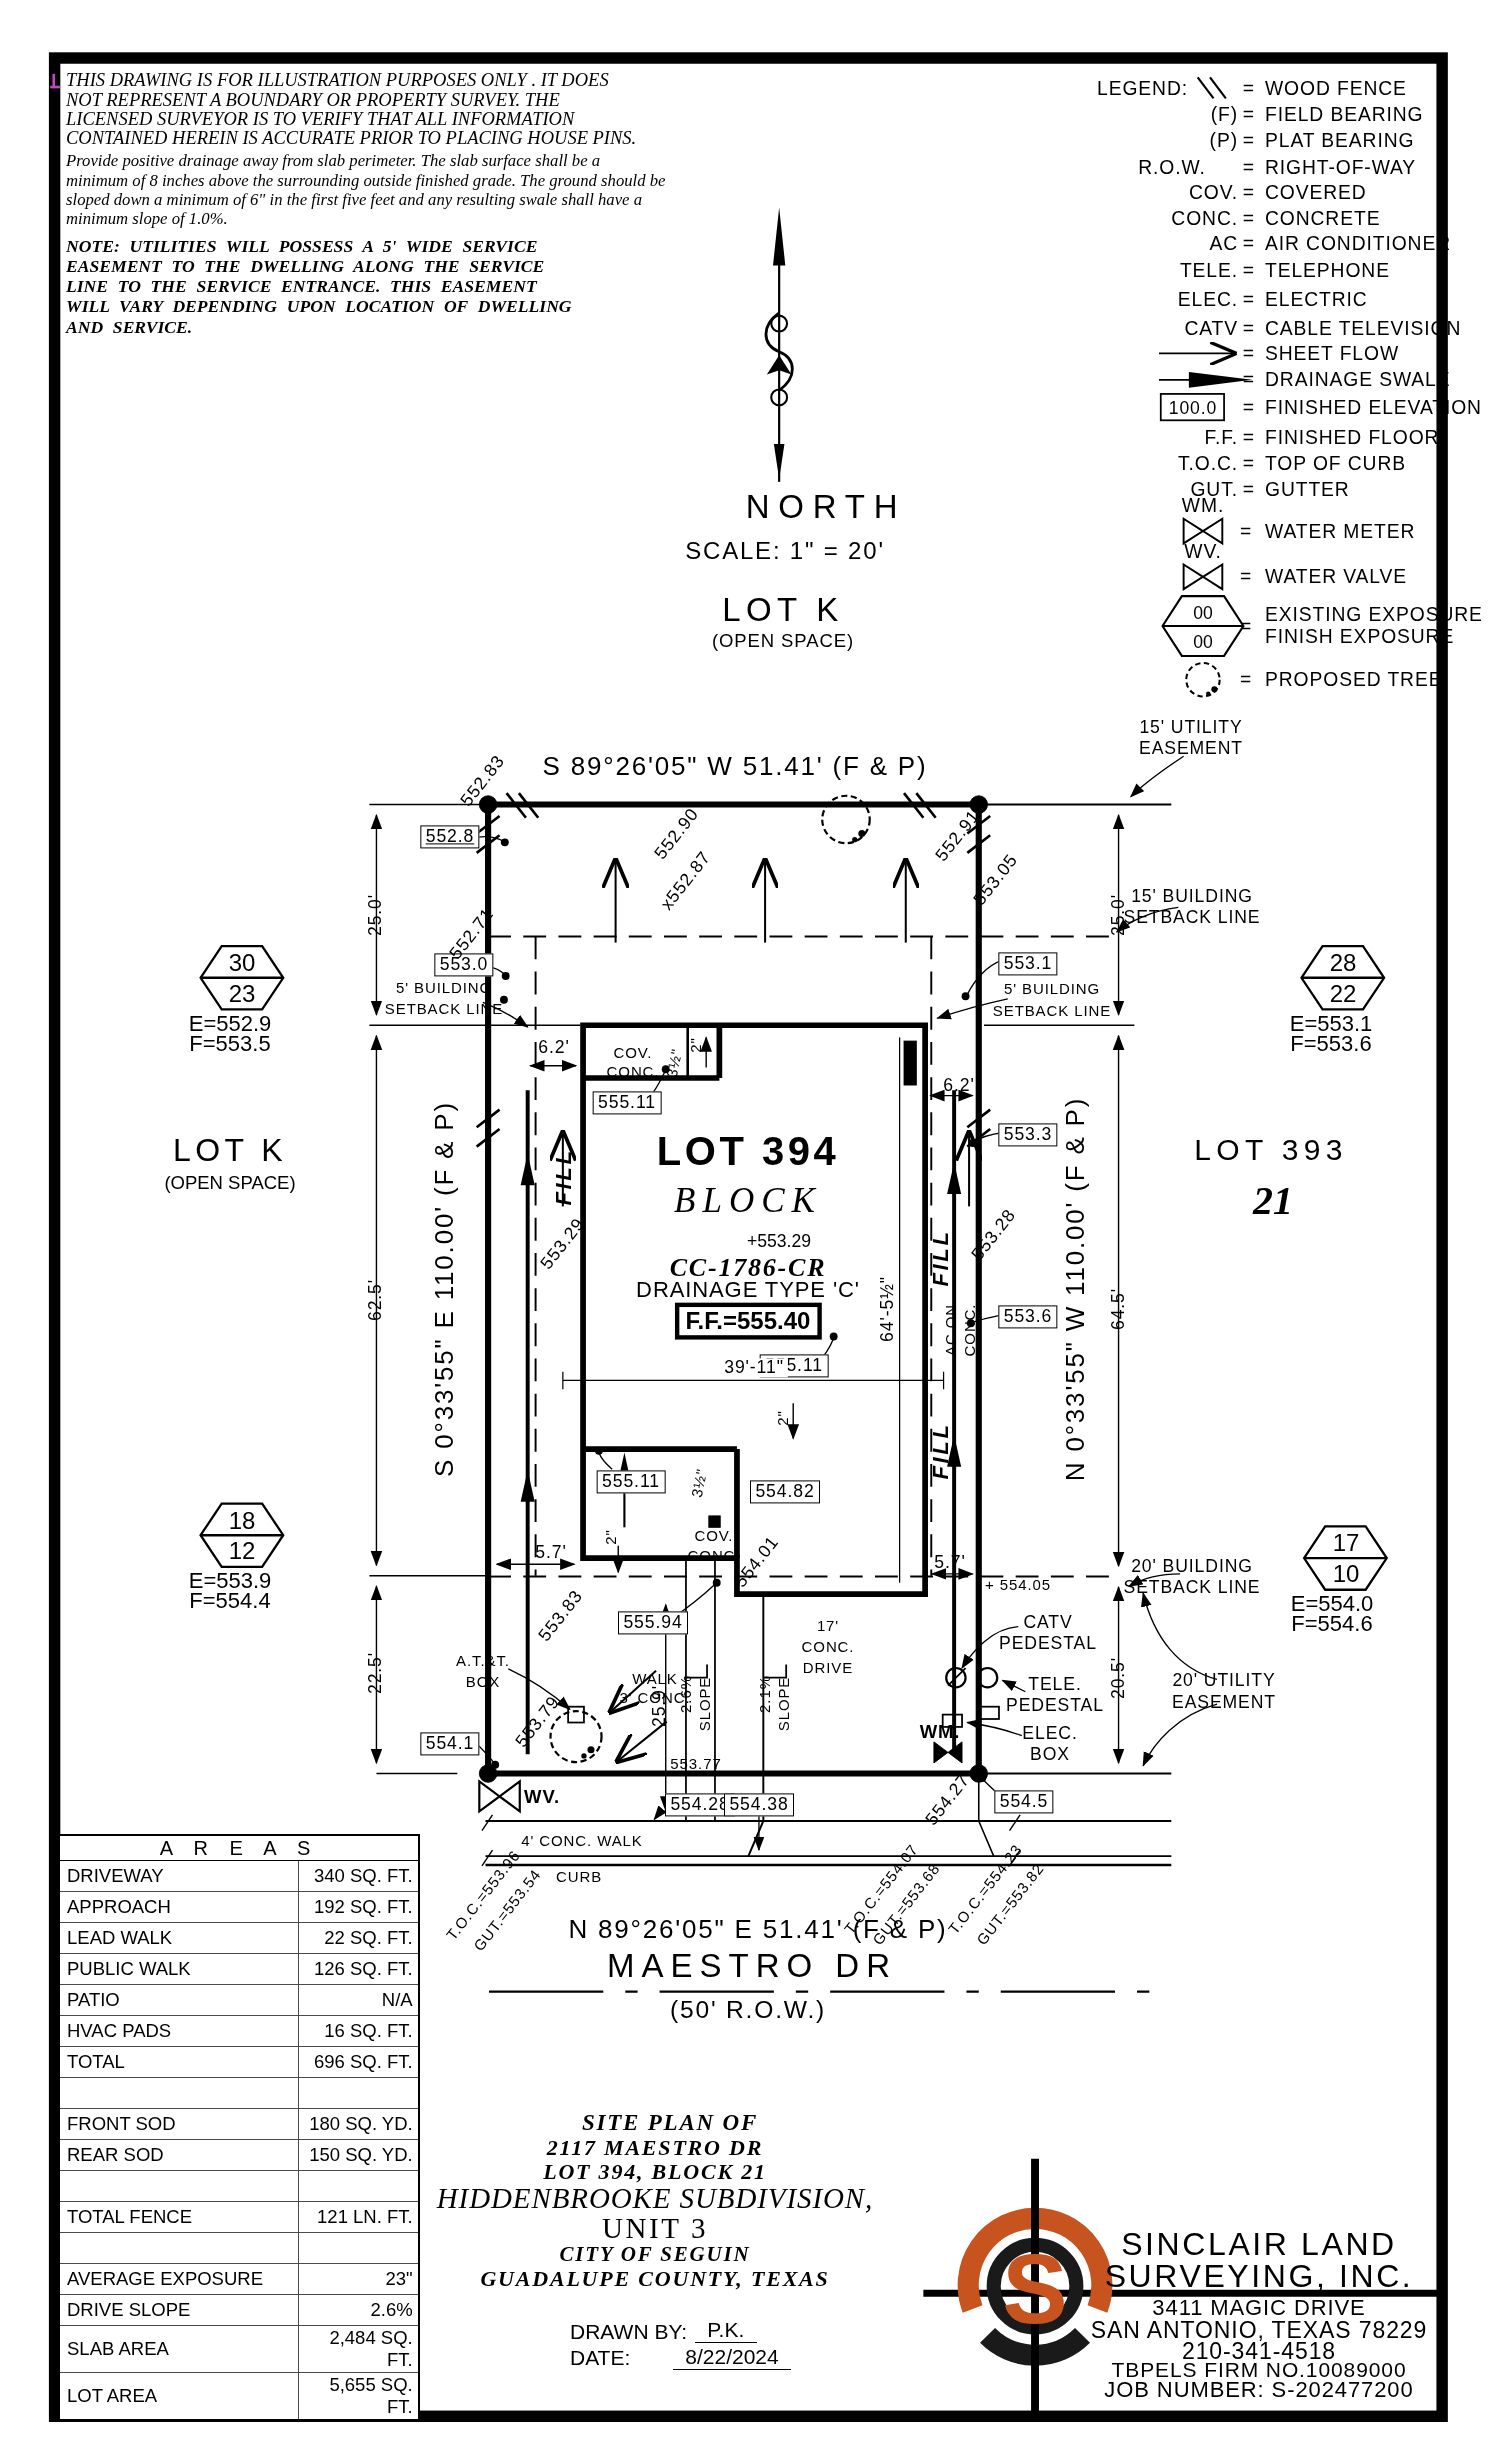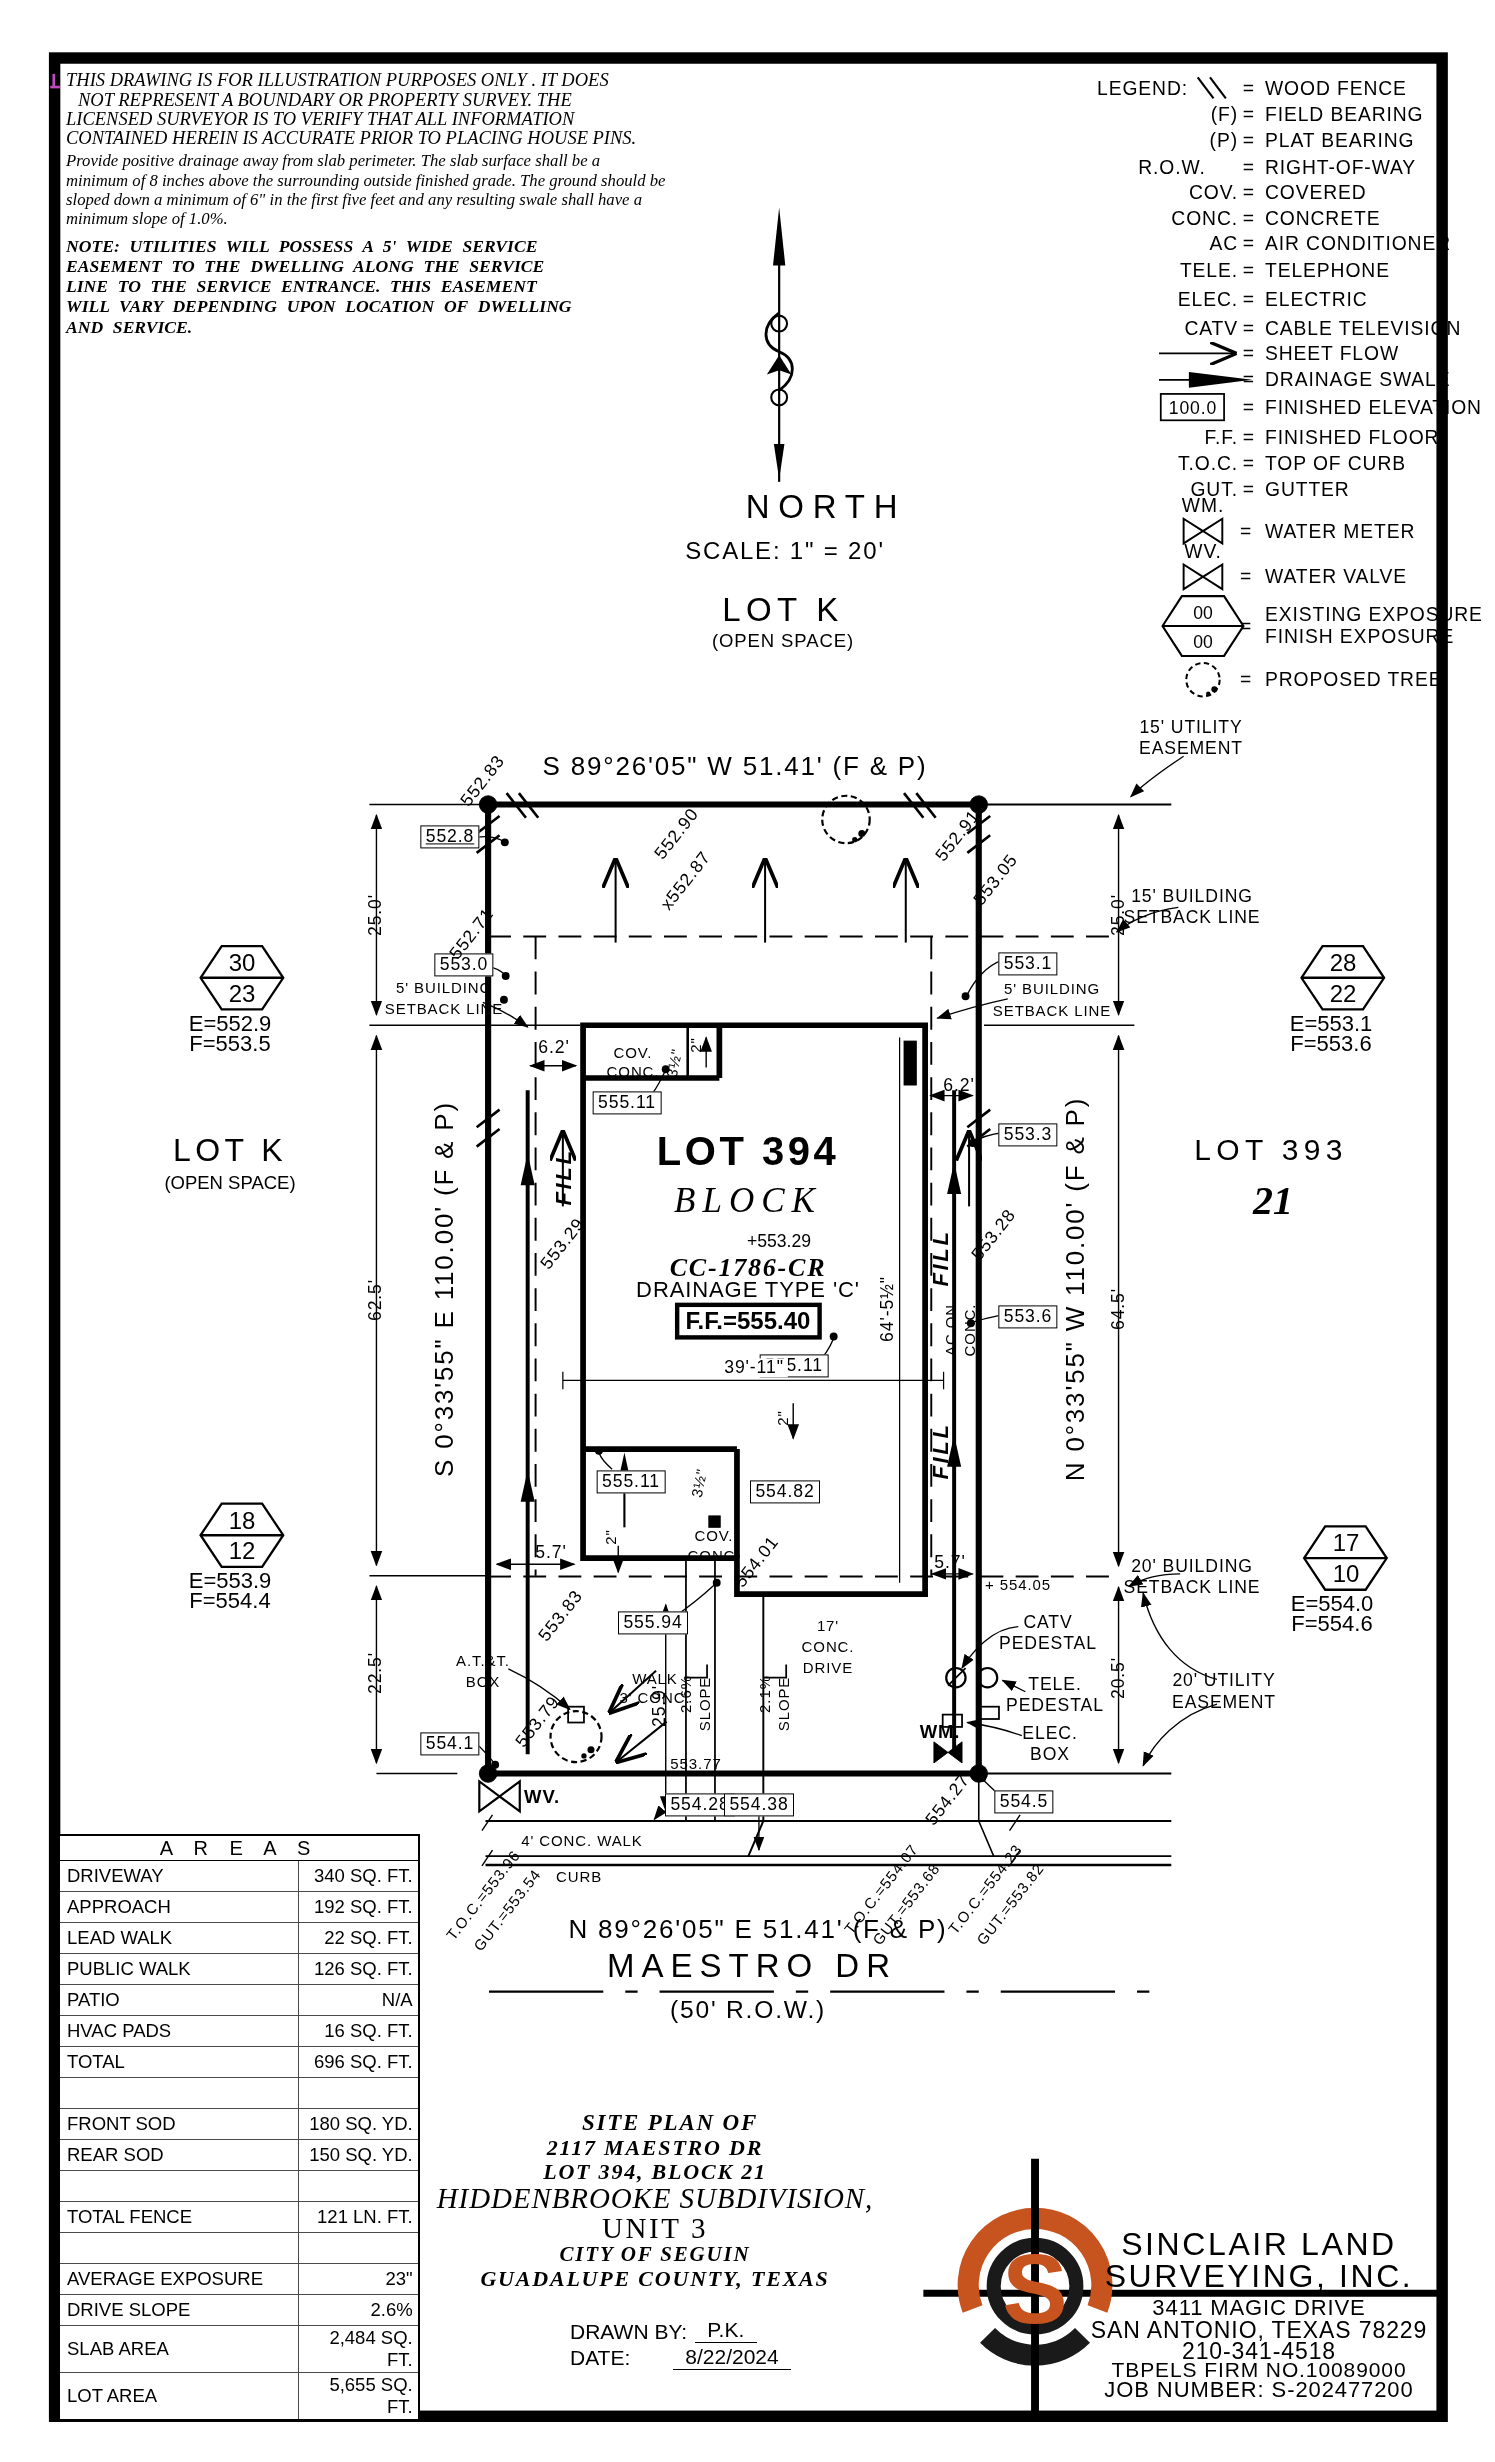--- a/index.html
+++ b/index.html
@@ -244,21 +244,21 @@
       <line x1="1050" y1="2608" x2="1639" y2="2608" stroke="#000" stroke-width="8"></line>
       <path d="M1106,2626 A76,76 0 1 1 1248,2626" fill="none" stroke="#C7531F" stroke-width="24"></path>
       <path d="M1123,2656 A76,76 0 0 0 1231,2656" fill="none" stroke="#1a1a1a" stroke-width="24"></path>
       <circle cx="1177" cy="2600" r="47" fill="none" stroke="#1a1a1a" stroke-width="16"></circle>
       <line x1="1177" y1="2455" x2="1177" y2="2748" stroke="#000" stroke-width="9"></line>
     </g>
   </svg>
 
   <div>
     <div class="a d-line" style="left:66px;top:70px;">THIS DRAWING IS FOR ILLUSTRATION PURPOSES ONLY . IT DOES</div>
-    <div class="a d-line" style="left:66px;top:90px;margin-left:12px;">NOT REPRESENT A BOUNDARY OR PROPERTY SURVEY. THE</div>
+    <div class="a d-line" style="left:66px;top:90px;">NOT REPRESENT A BOUNDARY OR PROPERTY SURVEY. THE</div>
     <div class="a d-line" style="left:66px;top:109px;">LICENSED SURVEYOR IS TO VERIFY THAT ALL INFORMATION</div>
     <div class="a d-line" style="left:66px;top:128px;">CONTAINED HEREIN IS ACCURATE PRIOR TO PLACING HOUSE PINS.</div>
     <div class="a p-line" style="left:66px;top:151px;">Provide positive drainage away from slab perimeter. The slab surface shall be a</div>
     <div class="a p-line" style="left:66px;top:171px;">minimum of 8 inches above the surrounding outside finished grade. The ground should be</div>
     <div class="a p-line" style="left:66px;top:190px;">sloped down a minimum of 6" in the first five feet and any resulting swale shall have a</div>
     <div class="a p-line" style="left:66px;top:209px;">minimum slope of 1.0%.</div>
     <div class="a n-line" style="left:66px;top:236px;">NOTE: UTILITIES WILL POSSESS A 5' WIDE SERVICE</div>
     <div class="a n-line" style="left:66px;top:256px;">EASEMENT TO THE DWELLING ALONG THE SERVICE</div>
     <div class="a n-line" style="left:66px;top:276px;">LINE TO THE SERVICE ENTRANCE. THIS EASEMENT</div>
     <div class="a n-line" style="left:66px;top:296px;">WILL VARY DEPENDING UPON LOCATION OF DWELLING</div>

